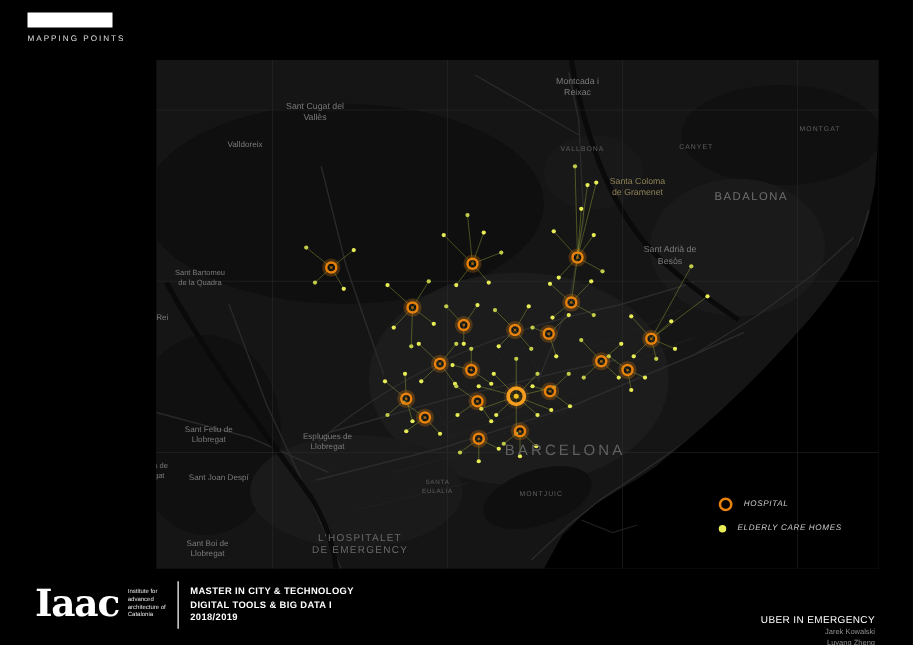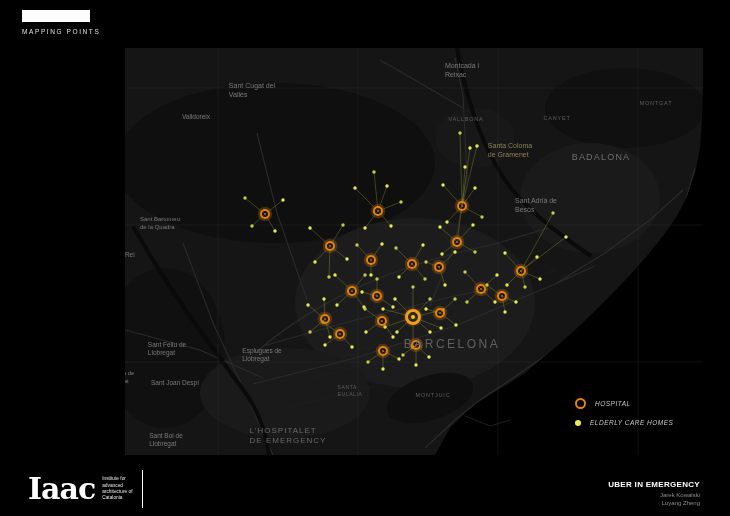--- a/index.html
+++ b/index.html
@@ -5,38 +5,38 @@
   html,body{margin:0;padding:0;background:#000;}
   body{width:730px;height:516px;position:relative;overflow:hidden;
        font-family:"Liberation Sans",sans-serif;}
   .top-bar{position:absolute;left:22px;top:10px;width:68px;height:12px;background:#ffffff;}
   .eyebrow{position:absolute;left:22px;top:28px;font-size:6.5px;letter-spacing:1.6px;color:#e0e0e0;}
 
   .map{position:absolute;left:125px;top:48px;width:578px;height:407px;background:#151515;overflow:hidden;}
   .map svg{position:absolute;left:0;top:0;}
   .map-title{position:absolute;top:6px;right:7px;font-size:13px;letter-spacing:1.4px;color:#f2f2f2;font-weight:400;}
 
-  .label{position:absolute;transform:translate(-50%,-50%);
+  .label{position:absolute;transform:translate(-50%,-50%);text-align:center;
          color:#7b7b7b;line-height:1.3;white-space:nowrap;}
 
   .legend{position:absolute;left:450px;top:350px;display:flex;flex-direction:column;gap:10px;}
   .legend-row{display:flex;align-items:center;gap:9px;}
   .legend-ring{width:7px;height:7px;border:2px solid #e8820c;border-radius:50%;background:rgba(0,0,0,.3);}
   .legend-dot{width:6px;height:6px;background:#e9ed55;border-radius:50%;}
   .legend-label{font-size:6.5px;font-style:italic;color:#c9c9c9;letter-spacing:.5px;}
 
   .footer{position:absolute;left:28px;right:30px;bottom:8px;height:48px;
-          display:flex;justify-content:space-between;align-items:flex-end;}
+          display:flex;justify-content:space-between;align-items:center;}
   .footer-left{display:flex;align-items:center;}
   .logo{font-family:"DejaVu Serif",serif;font-weight:700;font-size:30px;color:#fff;line-height:1;letter-spacing:-1px;}
   .logo-sub{font-size:4.8px;color:#e8e8e8;line-height:1.35;margin-left:7px;width:34px;}
   .v-divider{width:1px;height:38px;background:#ffffff;margin:0 9px 0 6px;}
   .program div{font-size:7.5px;font-weight:700;color:#ffffff;line-height:1.45;letter-spacing:.3px;}
   .footer-right{text-align:right;}
-  .project-title{font-size:8px;font-weight:700;color:#ffffff;letter-spacing:.3px;margin-bottom:2px;margin-top:43px;}
+  .project-title{font-size:8px;font-weight:400;color:#ffffff;letter-spacing:.3px;margin-bottom:2px;margin-top:43px;}
   .author{font-size:6px;color:#8f8f8f;line-height:1.45;}
 </style>
 </head>
 <body>
 
 <div class="top-bar"></div>
 <div class="eyebrow">MAPPING POINTS</div>
 
 <div class="map">
   <svg width="578" height="407" viewBox="0 0 578 407">
@@ -434,21 +434,21 @@
         <div>Llobregat</div>
       </div>
       <div class="label" style="left: 41px; top: 392px; font-size: 6.5px; color: rgb(123, 123, 123);">
         <div>Sant Boi de</div>
         <div>Llobregat</div>
       </div>
       <div class="label" style="left: 163px; top: 357px; font-size: 8px; letter-spacing: 1px; color: rgb(106, 106, 106); margin-top: 31px;">
         <div>L'HOSPITALET</div>
         <div>DE EMERGENCY</div>
       </div>
-      <div class="label" style="left: 327px; top: 297px; font-size: 12px; letter-spacing: 2.5px; color: rgb(96, 96, 96);">
+      <div class="label" style="left: 327px; top: 313px; font-size: 12px; letter-spacing: 2.5px; color: rgb(96, 96, 96);">
         <div>BARCELONA</div>
       </div>
       <div class="label" style="left: 308px; top: 348px; font-size: 5.5px; letter-spacing: 0.8px; color: rgb(94, 94, 94);">
         <div>MONTJUIC</div>
       </div>
       <div class="label" style="left: 225px; top: 342px; font-size: 5px; letter-spacing: 0.6px; color: rgb(94, 94, 94);">
         <div>SANTA</div>
         <div>EULALIA</div>
       </div>
     </div>
@@ -464,19 +464,24 @@
       <span class="legend-label">ELDERLY CARE HOMES</span>
     </div>
   </div>
 </div>
 
 <div class="footer">
   <div class="footer-left">
     <span class="logo">Iaac</span>
     <span class="logo-sub">Institute for advanced architecture of Catalonia</span>
     <span class="v-divider"></span>
+    <div class="program">
+      <div>MASTER IN CITY &amp; TECHNOLOGY</div>
+      <div>DIGITAL TOOLS &amp; BIG DATA I</div>
+      <div>2018/2019</div>
+    </div>
   </div>
   <div class="footer-right">
     <div class="project-title">UBER IN EMERGENCY</div>
     <div class="author">Jarek Kowalski</div>
     <div class="author">Luyang Zheng</div>
   </div>
 </div>
 
 </body></html>

